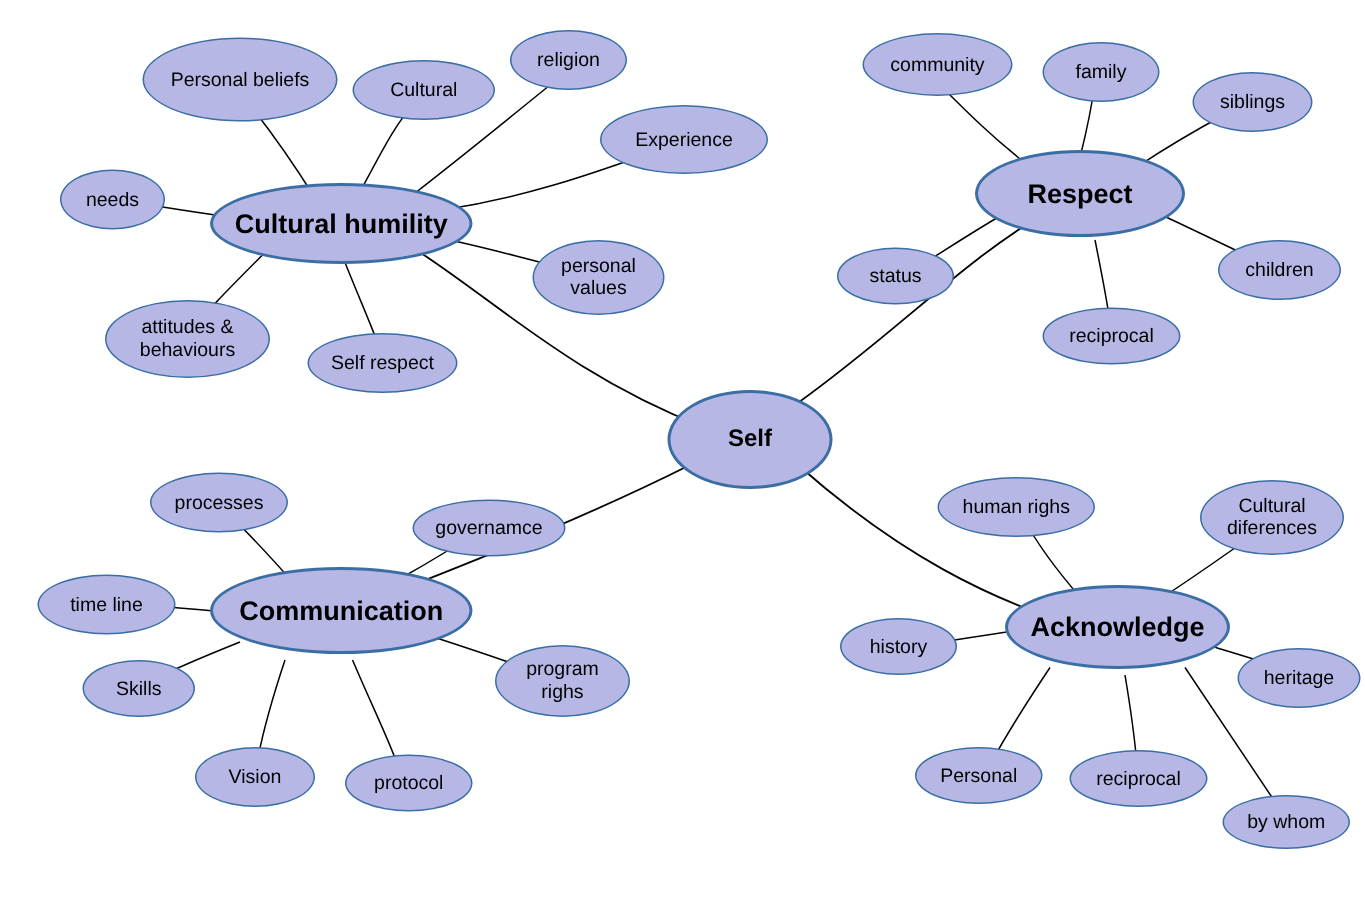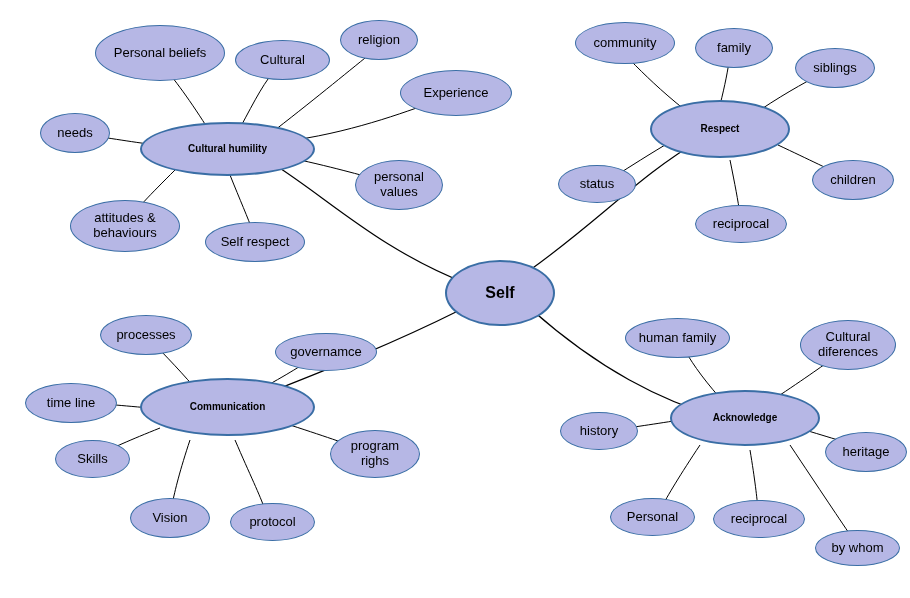--- a/index.html
+++ b/index.html
@@ -35,21 +35,21 @@
     justify-content: center;
     text-align: center;
     line-height: 1.15;
     box-sizing: border-box;
     padding: 4px 8px;
     z-index: 1;
   }
   .hub {
     border-width: 2px;
     font-weight: bold;
-    font-size: 10px;
+    font-size: 18px;
   }
   .central {
     font-size: 16px;
   }
 </style>
 </head>
 <body>
 
 <div class="canvas">
 
@@ -167,21 +167,21 @@
   <div class="node" style="left:330px; top:430px; width:90px; height:48px; white-space:pre-line;"><span>program
 righs</span></div>
   <div class="node" style="left:130px; top:498px; width:80px; height:40px;">
       <span>Vision</span>
     </div>
   <div class="node" style="left:230px; top:503px; width:85px; height:38px;">
       <span>protocol</span>
     </div>
 
   <div class="node" style="left:625px; top:318px; width:105px; height:40px;">
-      <span>human family</span>
+      <span>human righs</span>
     </div>
   <div class="node" style="left:800px; top:320px; width:96px; height:50px; white-space:pre-line;"><span>Cultural
 diferences</span></div>
   <div class="node" style="left:560px; top:412px; width:78px; height:38px;">
       <span>history</span>
     </div>
   <div class="node" style="left:825px; top:432px; width:82px; height:40px;">
       <span>heritage</span>
     </div>
   <div class="node" style="left:610px; top:498px; width:85px; height:38px;">

